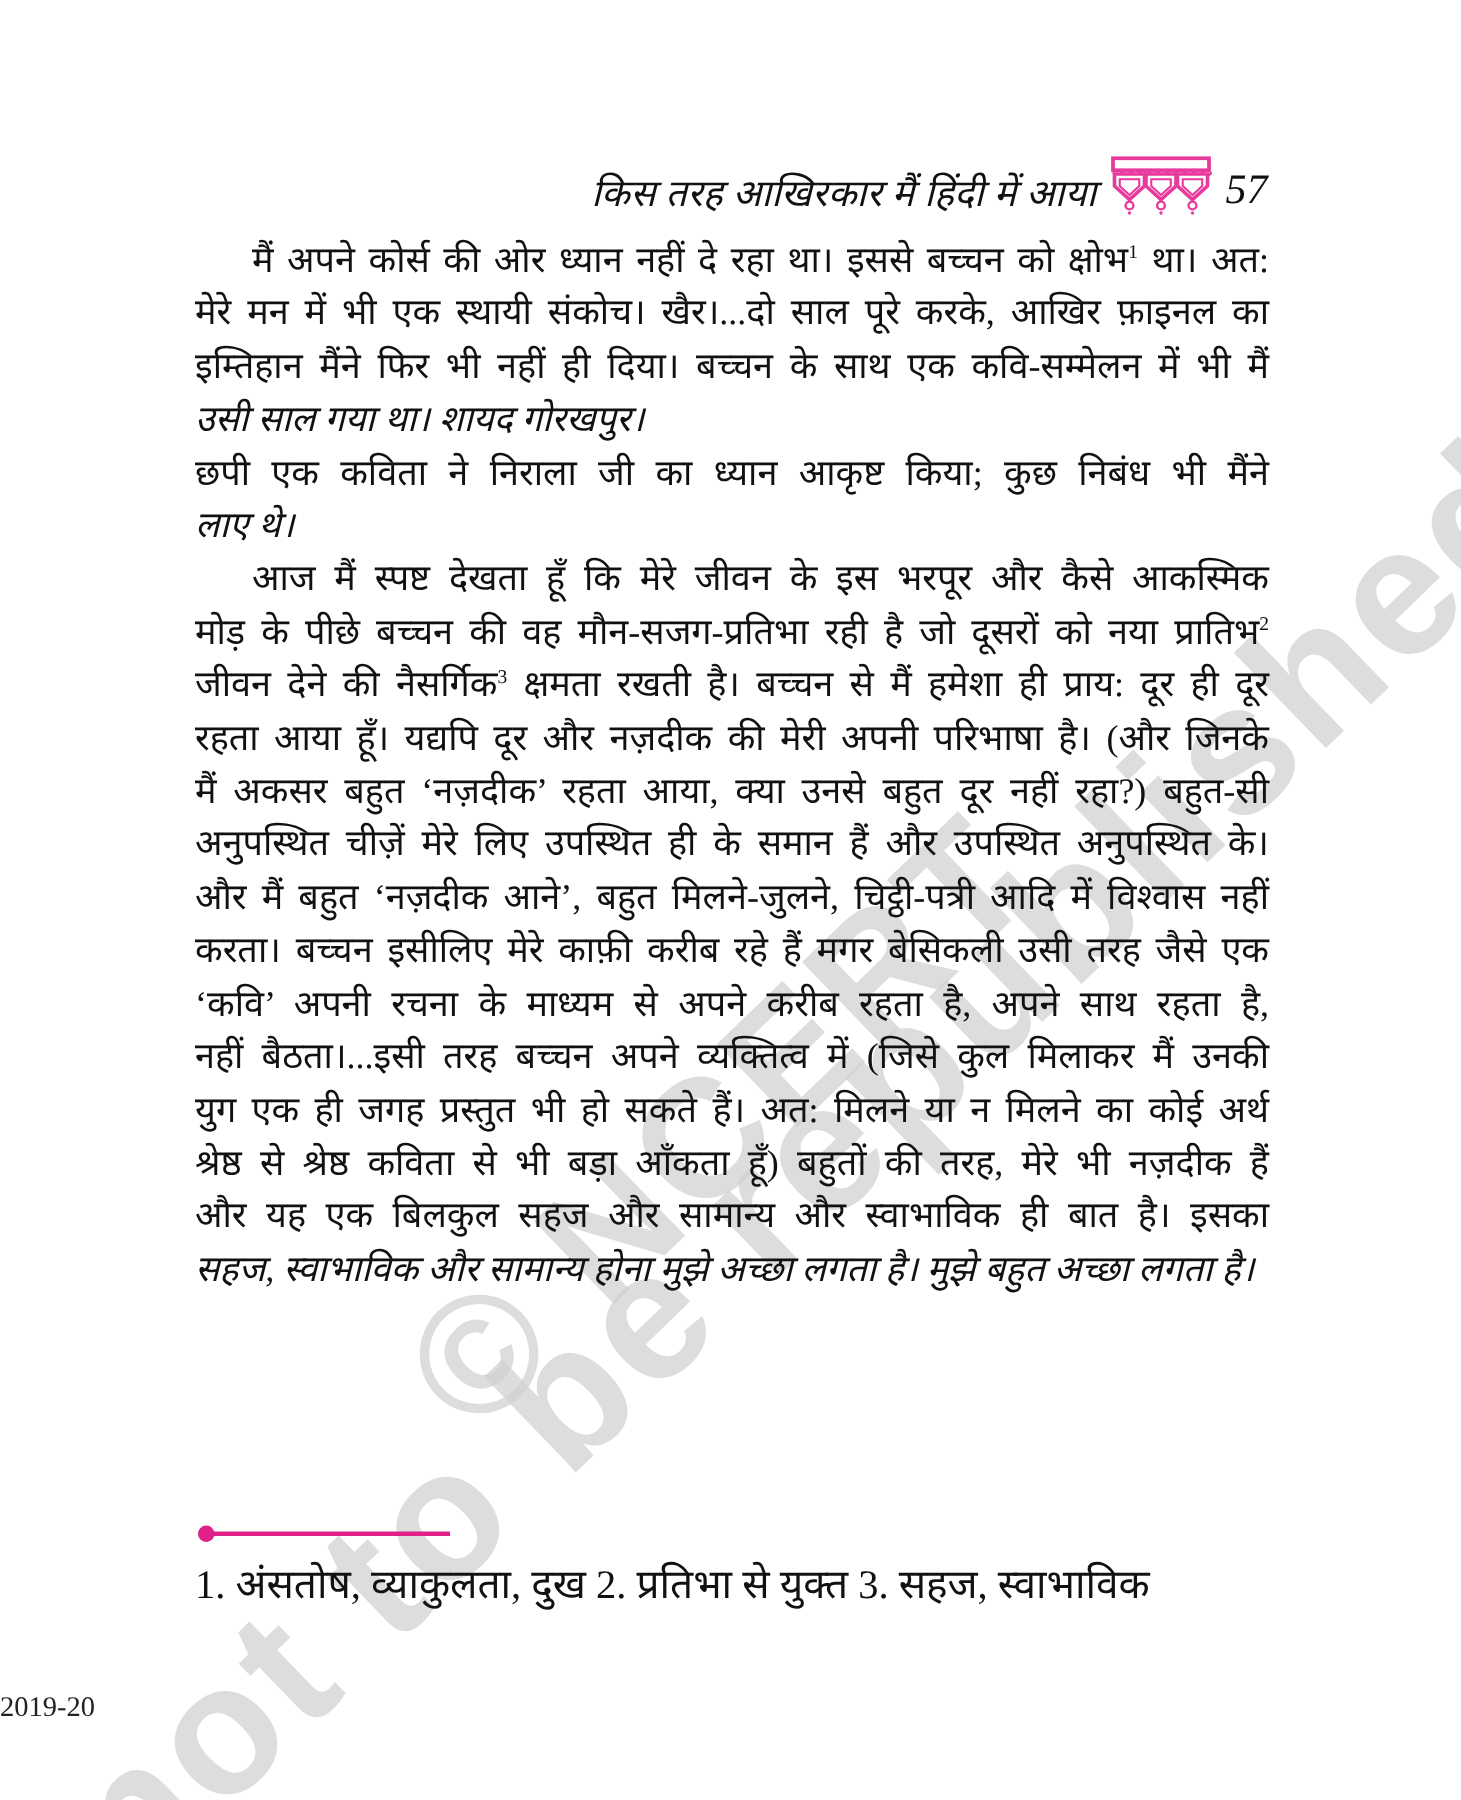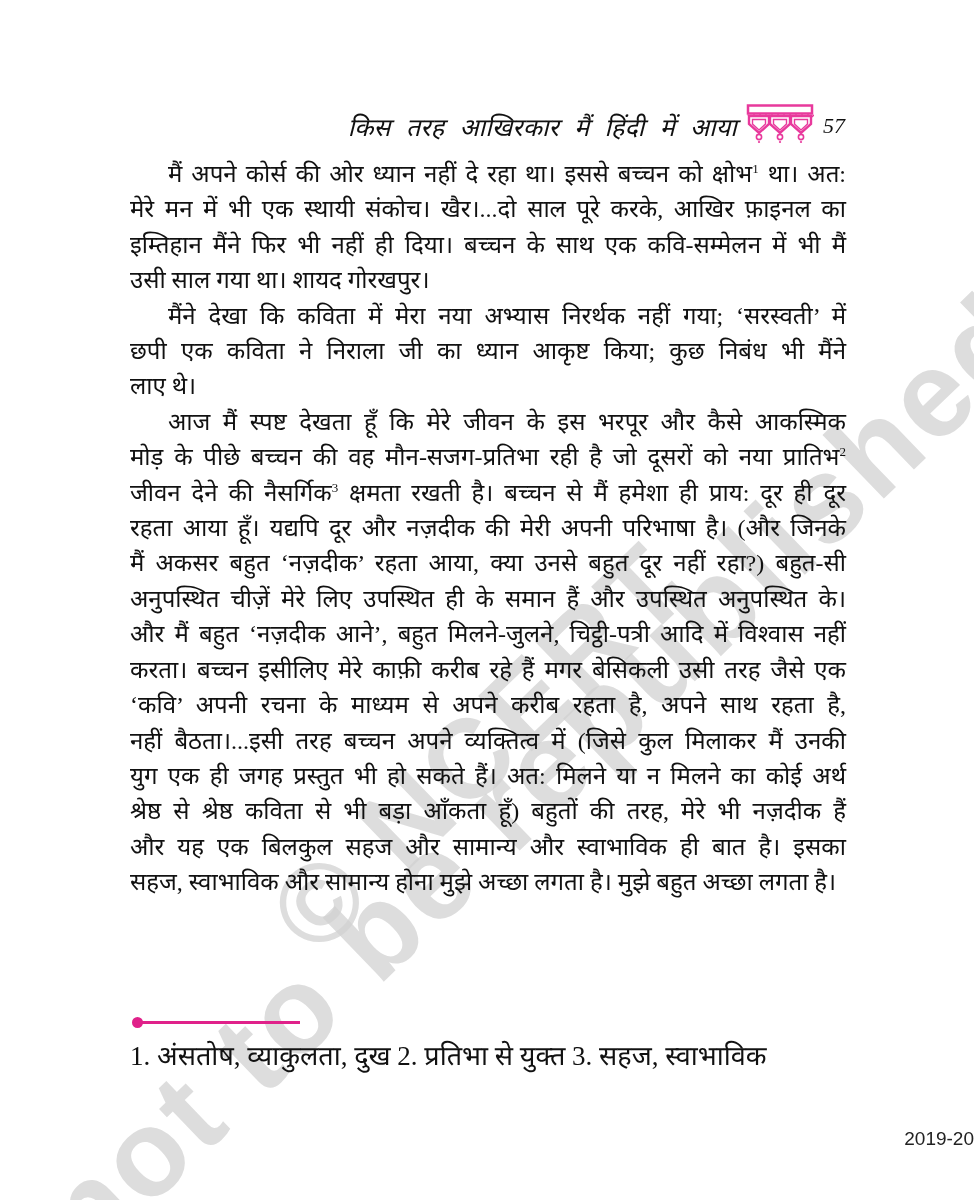--- a/index.html
+++ b/index.html
@@ -30,41 +30,40 @@
   .header{
     position:absolute;right:129px;top:104px;
     display:flex;align-items:center;gap:9px;
     z-index:2;
   }
   .header-title{
     font-style:italic;
     font-size:25px;
     letter-spacing:.2px;
     white-space:nowrap;
-    font-family:Liberation Mono, monospace;
   }
   .header-motif{display:block;}
   .header-pagenum{
     font-style:italic;
-    font-size:22px;
+    font-size:28px;
   }
   
   .body-text{
     position:absolute;left:130px;top:157px;width:716px;
     font-size:24px;
     line-height:35.4px;
     z-index:2;
   }
   .para{margin:0;}
   .line{
     text-align:justify;
     text-align-last:justify;
     white-space:normal;
   }
-  .line.last{text-align-last:left;}
+  .line.last{text-align-last:left;font-style:italic;}
   .line.first{text-indent:38px;}
   .line sup{
     font-size:13px;
     line-height:0;
     vertical-align:super;
   }
   
   .footnote-rule{
     position:absolute;left:137px;top:1021px;width:163px;height:3px;
     z-index:2;
@@ -73,22 +72,22 @@
     position:absolute;left:-5px;top:-4px;width:11px;height:11px;border-radius:50%;
   }
   .footnote-text{
     position:absolute;left:130px;top:1036px;width:716px;
     font-size:27px;
     z-index:2;
   }
   
   .folio{
     position:absolute;left:0;top:1128px;width:100%;
-    text-align:right;
-    font-family:Liberation Sans, sans-serif;
+    text-align:left;
+    font-family:Liberation Serif, serif;
     font-size:19px;
     color:#222;
     z-index:2;
   }
 </style>
 </head>
 <body>
 
 <div class="page">
 
@@ -121,21 +120,20 @@
   </div>
 
   <div class="body-text">
       <div class="para">
         <div class="line first">मैं अपने कोर्स की ओर ध्यान नहीं दे रहा था। इससे बच्चन को क्षोभ<sup>1</sup> था। अत:</div>
         <div class="line">मेरे मन में भी एक स्थायी संकोच। खैर।...दो साल पूरे करके, आखिर फ़ाइनल का</div>
         <div class="line">इम्तिहान मैंने फिर भी नहीं ही दिया। बच्चन के साथ एक कवि-सम्मेलन में भी मैं</div>
         <div class="line last">उसी साल गया था। शायद गोरखपुर।</div>
       </div>
       <div class="para">
-        <div class="line first">मैंने देखा कि कविता में मेरा नया अभ्यास निरर्थक नहीं गया; ‘सरस्वती’ में</div>
         <div class="line">छपी एक कविता ने निराला जी का ध्यान आकृष्ट किया; कुछ निबंध भी मैंने</div>
         <div class="line last">लाए थे।</div>
       </div>
       <div class="para">
         <div class="line first">आज मैं स्पष्ट देखता हूँ कि मेरे जीवन के इस भरपूर और कैसे आकस्मिक</div>
         <div class="line">मोड़ के पीछे बच्चन की वह मौन-सजग-प्रतिभा रही है जो दूसरों को नया प्रातिभ<sup>2</sup></div>
         <div class="line">जीवन देने की नैसर्गिक<sup>3</sup> क्षमता रखती है। बच्चन से मैं हमेशा ही प्राय: दूर ही दूर</div>
         <div class="line">रहता आया हूँ। यद्यपि दूर और नज़दीक की मेरी अपनी परिभाषा है। (और जिनके</div>
         <div class="line">मैं अकसर बहुत ‘नज़दीक’ रहता आया, क्या उनसे बहुत दूर नहीं रहा?) बहुत-सी</div>
         <div class="line">अनुपस्थित चीज़ें मेरे लिए उपस्थित ही के समान हैं और उपस्थित अनुपस्थित के।</div>

